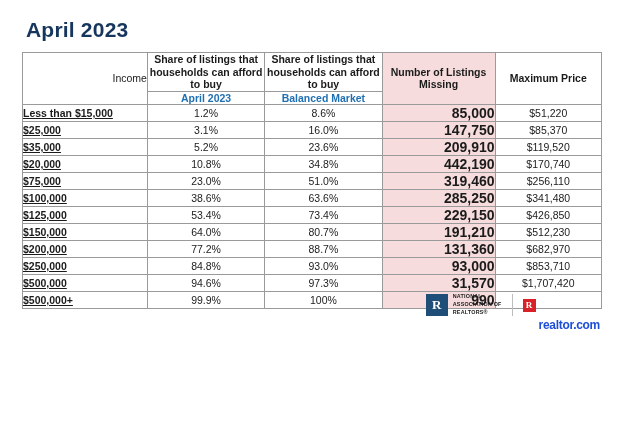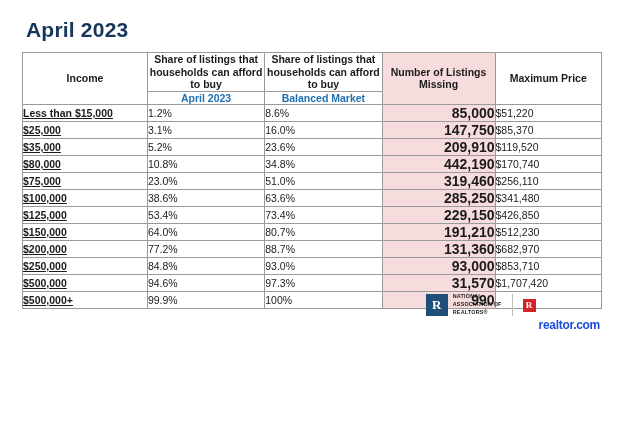--- a/index.html
+++ b/index.html
@@ -40,23 +40,23 @@
   }
   .hdr-cell {
     font-weight: bold;
     font-size: 10.5px;
     line-height: 1.2;
     padding: 6px 4px;
     vertical-align: middle;
     background: #ffffff;
   }
   .hdr-income {
-    text-align: center;
+    text-align: right;
     padding-left: 8px;
-    font-weight: bold;
+    font-weight: normal;
   }
   .sub-cell {
     text-align: center;
     font-weight: bold;
     font-size: 10.5px;
     color: #1f6fb2;
     padding: 5px 4px;
     background: #ffffff;
   }
   .pink {
@@ -64,21 +64,21 @@
   }
   .row-label {
     text-align: left;
     font-weight: bold;
     padding: 5px 6px 5px 8px;
     font-size: 10.5px;
     white-space: nowrap;
     text-decoration: underline;
   }
   .num {
-    text-align: left;
+    text-align: center;
     padding: 5px 8px 5px 4px;
     font-size: 10.5px;
   }
   .num-bold {
     text-align: right;
     padding: 5px 8px 5px 4px;
     font-size: 14px;
     font-weight: bold;
   }
   .col-income { width: 115px; }
@@ -192,21 +192,21 @@
         <td class="num">$85,370</td>
       </tr>
       <tr>
         <td class="row-label">$35,000</td>
         <td class="num">5.2%</td>
         <td class="num">23.6%</td>
         <td class="num-bold pink">209,910</td>
         <td class="num">$119,520</td>
       </tr>
       <tr>
-        <td class="row-label">$80,000</td>
+        <td class="row-label">$20,000</td>
         <td class="num">10.8%</td>
         <td class="num">34.8%</td>
         <td class="num-bold pink">442,190</td>
         <td class="num">$170,740</td>
       </tr>
       <tr>
         <td class="row-label">$75,000</td>
         <td class="num">23.0%</td>
         <td class="num">51.0%</td>
         <td class="num-bold pink">319,460</td>

